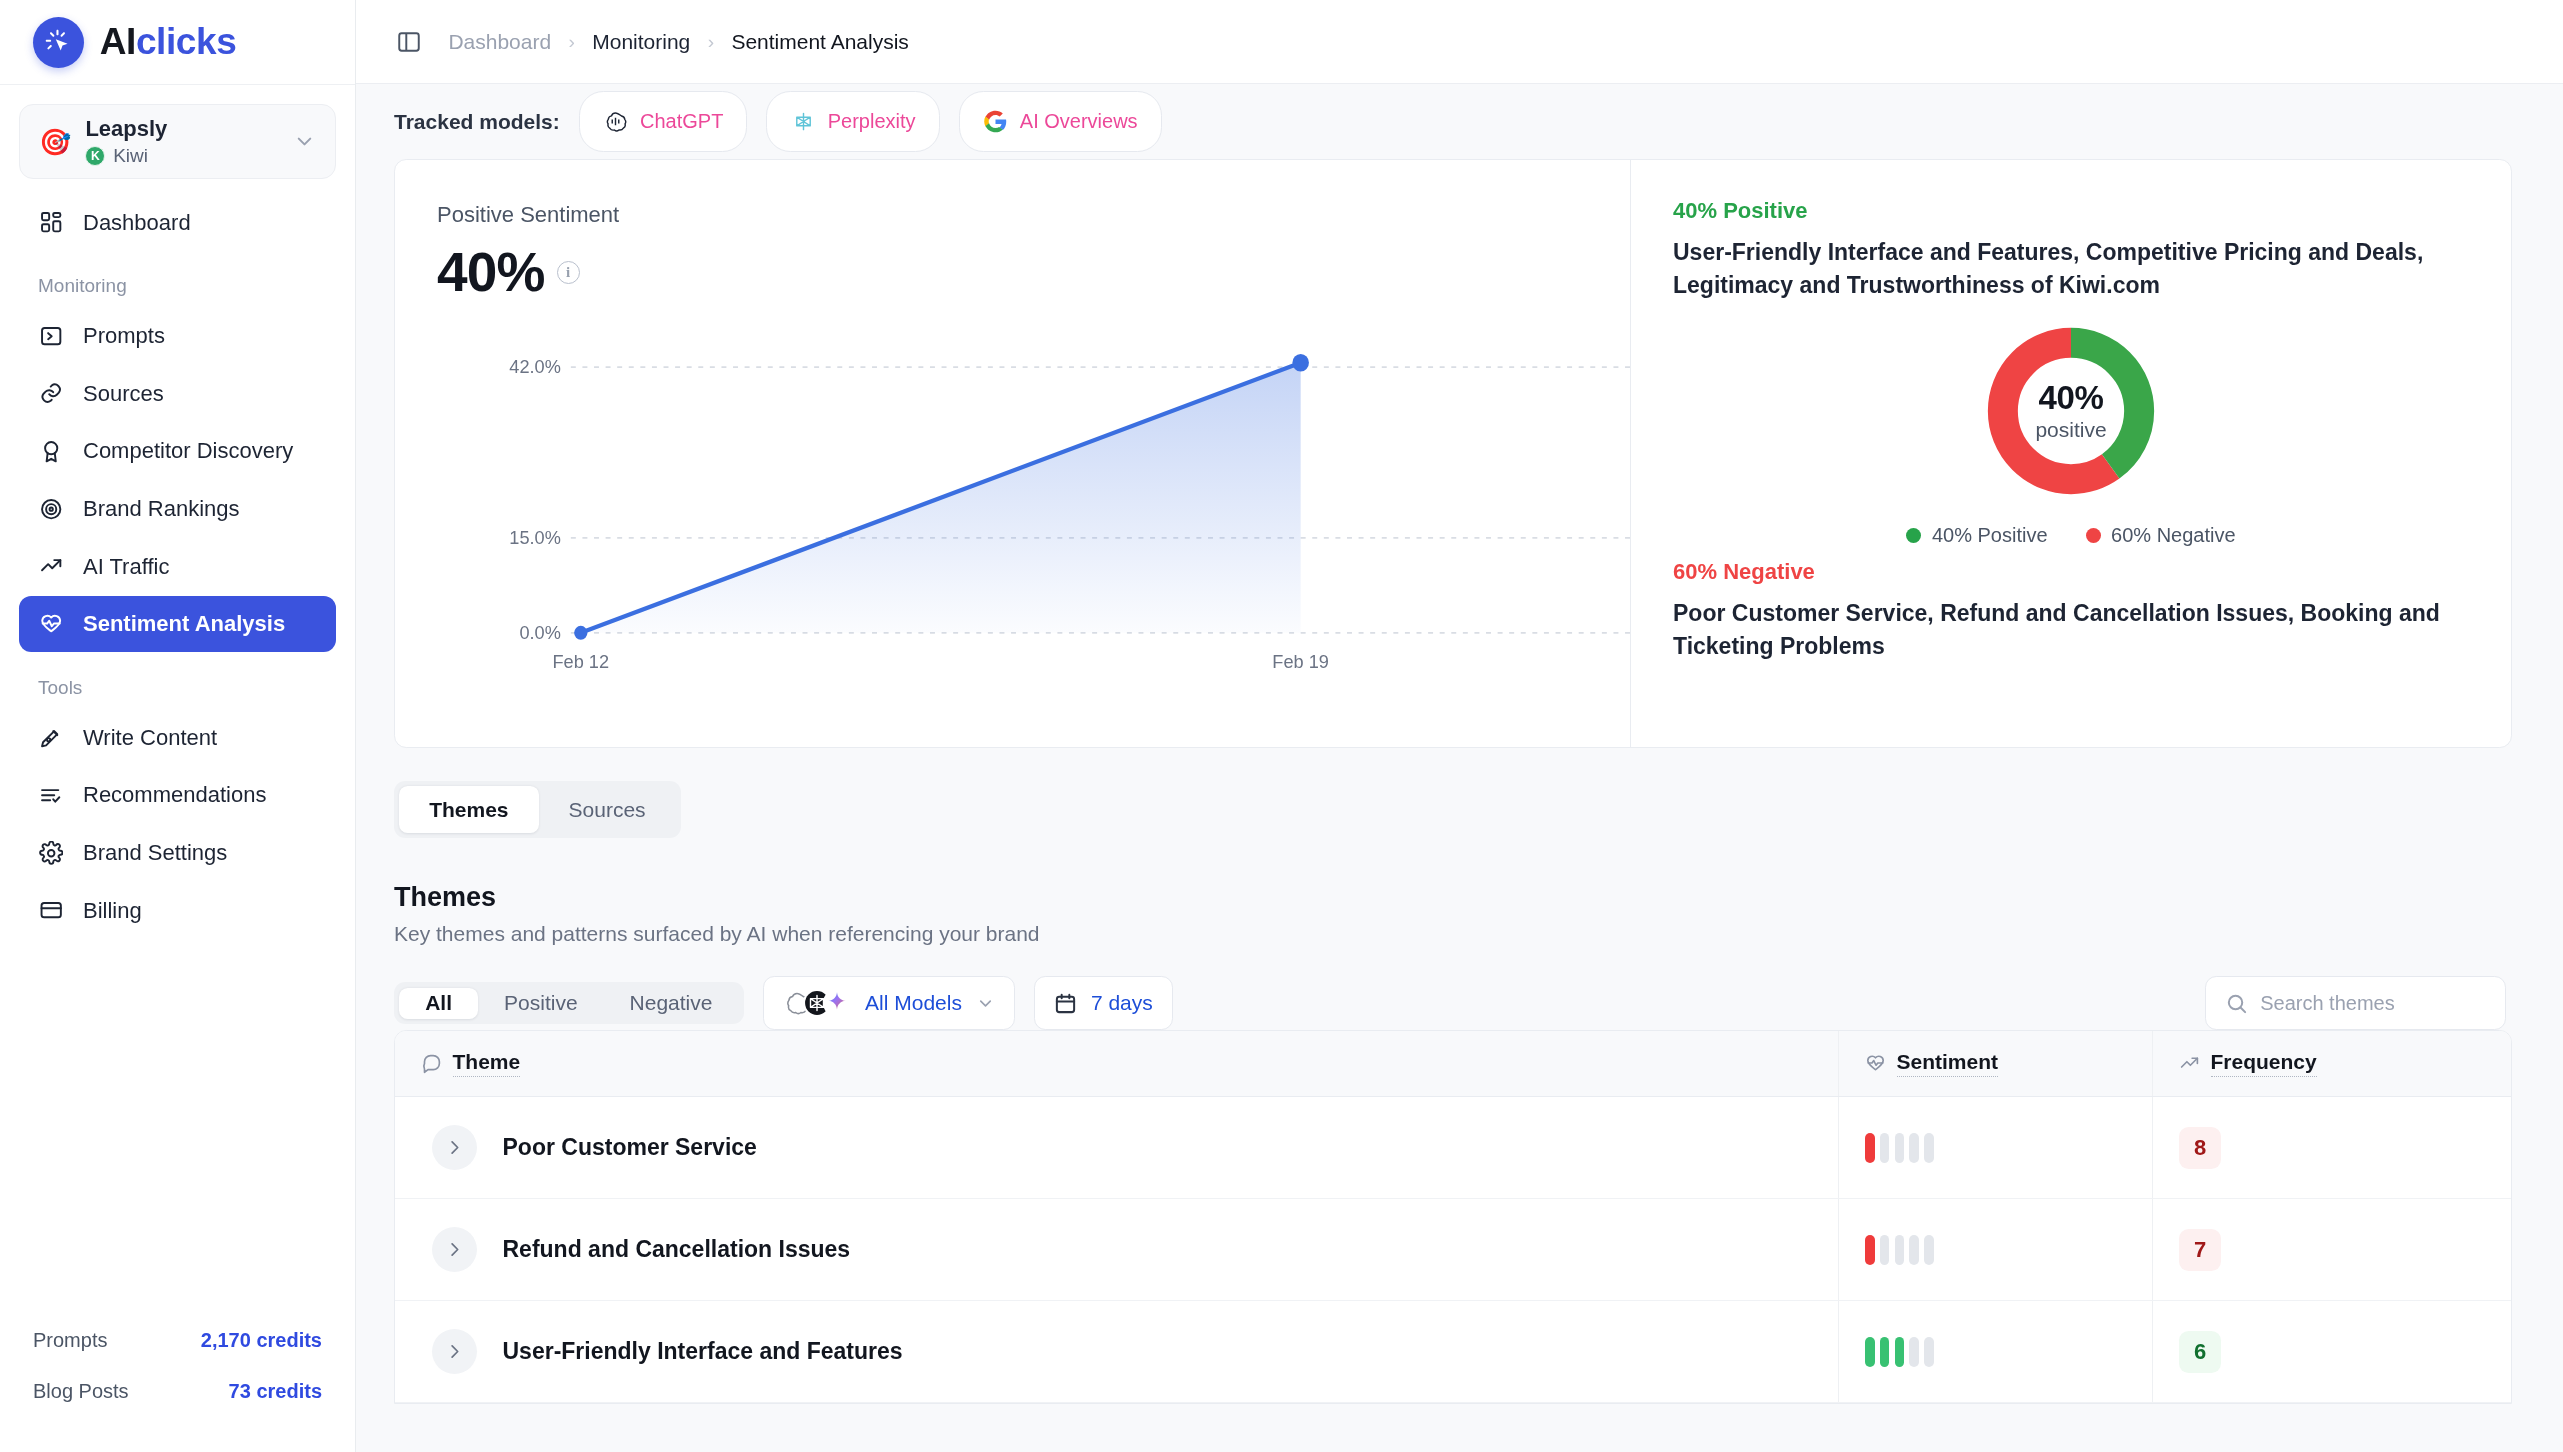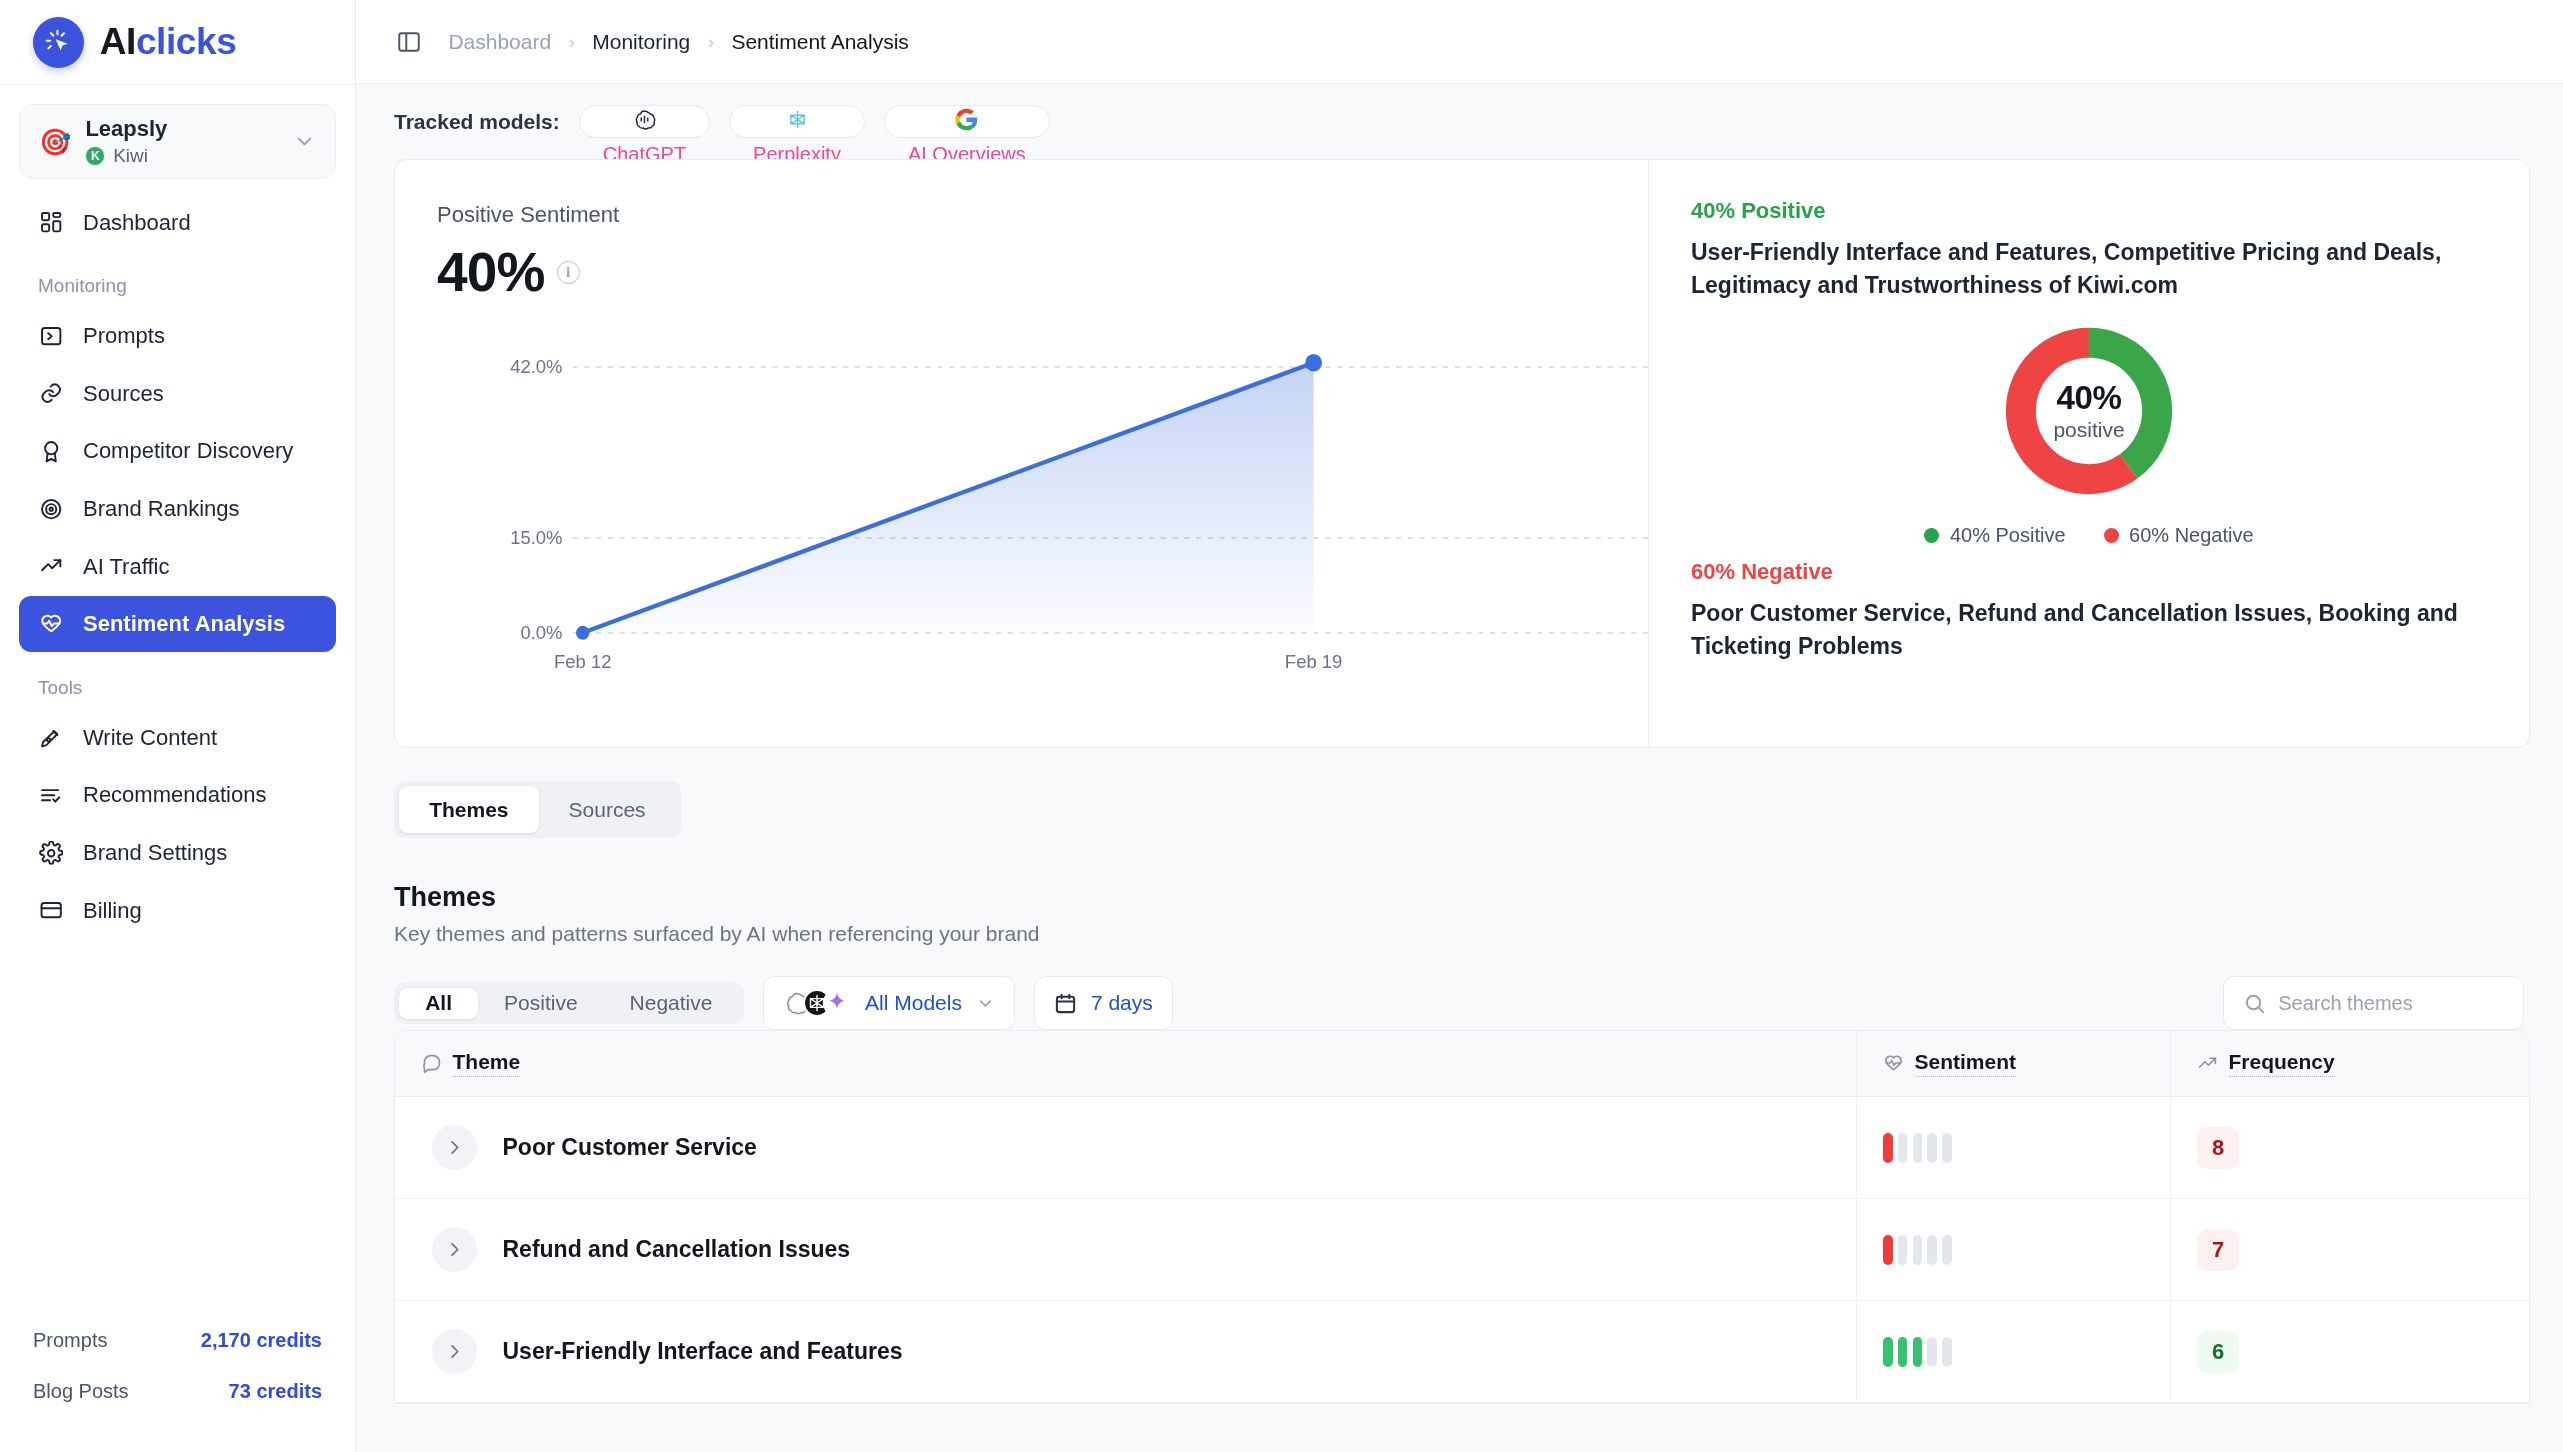--- a/index.html
+++ b/index.html
@@ -91,27 +91,27 @@
   .crumb.cur, .crumb.mid { color: #1d2433; }
   .crumb.cur { color: #12161f; }
   .crumb-sep { color: #c3c8d2; font-size: 19px; }
 
   .models-bar {
     height: 75px; display: flex; align-items: center; gap: 19px; padding: 0 38px; flex: 0 0 75px;
     background: #f8f9fb;
   }
   .models-label { font-size: 21px; color: #2b3342; font-weight: 600; }
   .chip {
-    height: 33px; border-radius: 24.4px; background: #ffffff; border: 0.9px solid #e6e9ef;
+    height: 61px; border-radius: 24.4px; background: #ffffff; border: 0.9px solid #e6e9ef;
     display: flex; align-items: center; gap: 11.3px; padding: 0 23px;
-    font-size: 20px; color: #ec4899; cursor: pointer; flex-direction: column;
+    font-size: 20px; color: #ec4899; cursor: pointer;
   }
   .chip .g { width: 26px; height: 26px; display: flex; align-items: center; justify-content: center; flex: 0 0 26px; }
 
-  .content { flex: 1; padding: 0 33px 0 38px; overflow: hidden; }
+  .content { flex: 1; padding: 0 51px 0 38px; overflow: hidden; }
 
   
   .sent-card {
     background: #ffffff; border: 0.9px solid #e9ecf1; border-radius: 12.2px;
     display: flex; height: 589px; overflow: hidden;
   }
   .sent-left { flex: 1 1 0; padding: 42px 0 0 42px; min-width: 0; position: relative; }
   .sent-title { font-size: 22px; color: #4b5565; }
   .sent-big { display: flex; align-items: center; gap: 12.2px; margin-top: 12.2px; }
   .sent-big .v { font-size: 55px; font-weight: 700; color: #12161f; letter-spacing: -0.9px; }

